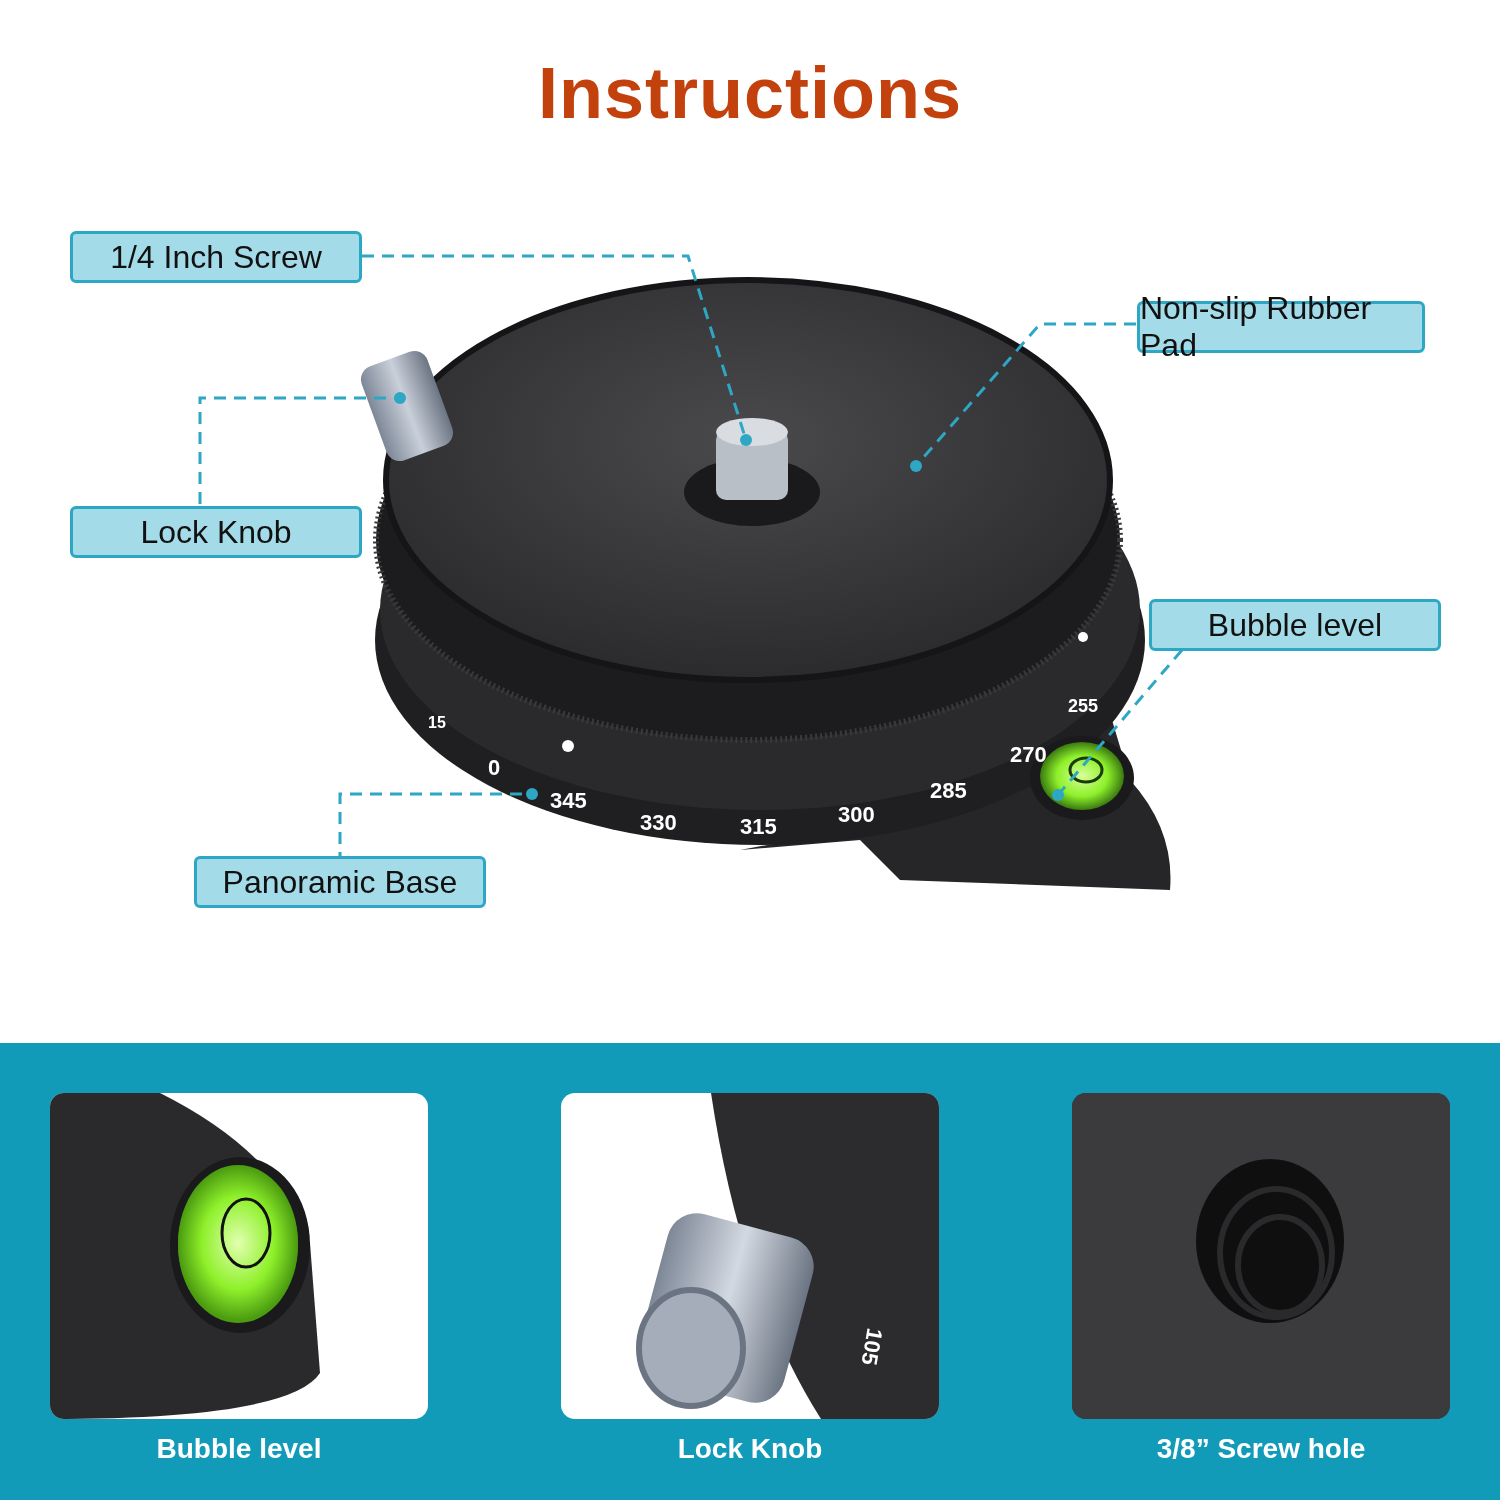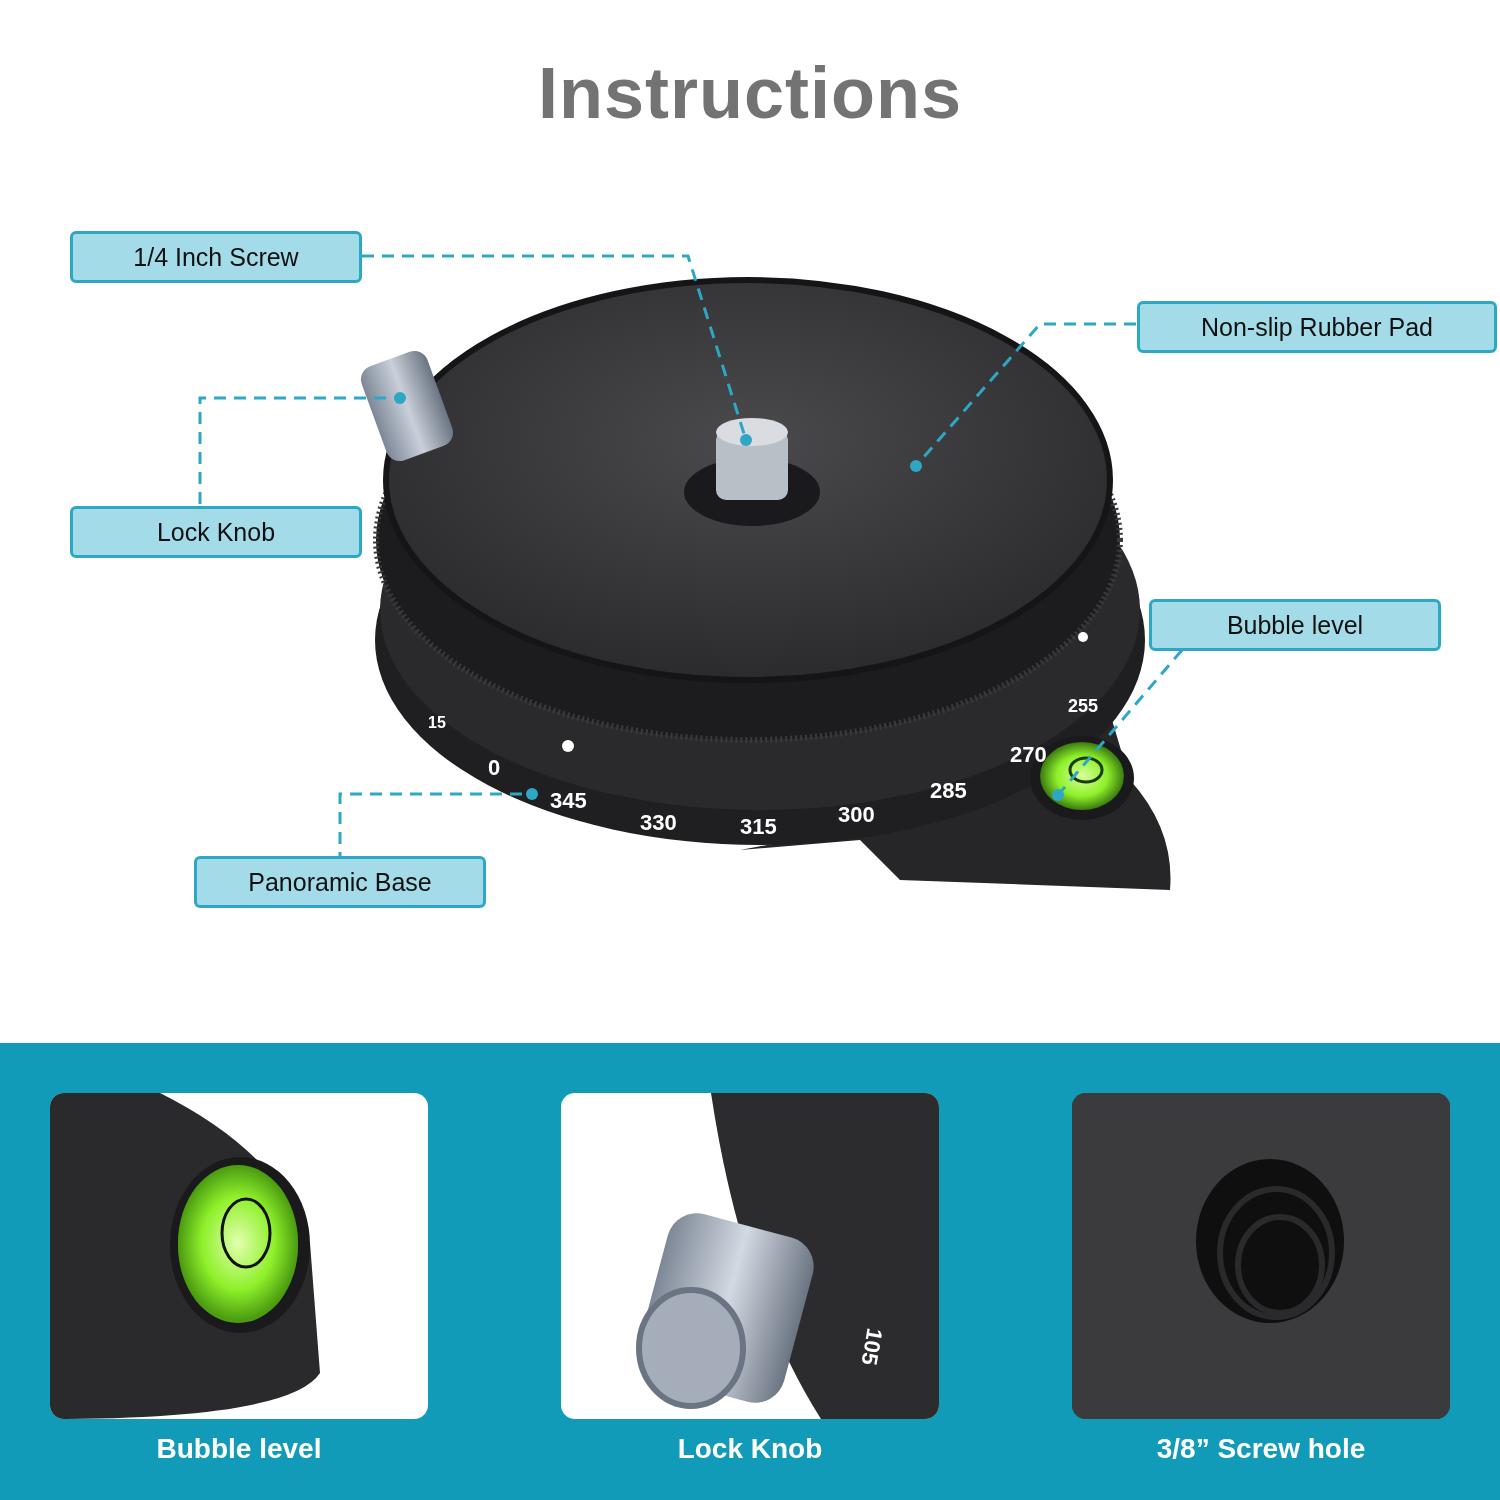--- a/index.html
+++ b/index.html
@@ -1,18 +1,18 @@
 <!DOCTYPE html>
 <html><head>
 <meta charset="utf-8">
 <style>
   html,body{margin:0;padding:0;}
   body{width:1500px;height:1500px;background:#ffffff;position:relative;overflow:hidden;font-family:"Liberation Sans","DejaVu Sans",sans-serif;}
-  .title{position:absolute;top:52px;left:0;width:1500px;text-align:center;font-size:72px;font-weight:bold;color:#737373;letter-spacing:1px;}
-  .callout{position:absolute;background:#a4dbe8;border:3px solid #2ea7c4;border-radius:6px;box-sizing:border-box;display:flex;align-items:center;justify-content:center;font-size:25px;color:#111;}
+  .title{position:absolute;top:52px;left:0;width:1500px;text-align:center;font-size:72px;font-weight:bold;color:#c2410c;letter-spacing:1px;}
+  .callout{position:absolute;background:#a4dbe8;border:3px solid #2ea7c4;border-radius:6px;box-sizing:border-box;display:flex;align-items:center;justify-content:center;font-size:32px;color:#111;}
   svg.lines{position:absolute;left:0;top:0;}
   .bottom{position:absolute;left:0;top:1043px;width:1500px;height:457px;background:#129bb9;}
   .panel{position:absolute;top:50px;width:378px;height:326px;border-radius:14px;overflow:hidden;background:#ffffff;}
   .caption{position:absolute;top:390px;width:378px;text-align:center;color:#ffffff;font-size:28px;font-weight:bold;}
 </style>
 </head>
 <body>
 
 <div class="title">Instructions</div>
 
@@ -77,21 +77,21 @@
   <g fill="#2ea7c4">
     <circle cx="746" cy="440" r="6"></circle>
     <circle cx="916" cy="466" r="6"></circle>
     <circle cx="400" cy="398" r="6"></circle>
     <circle cx="1058" cy="795" r="6"></circle>
     <circle cx="532" cy="794" r="6"></circle>
   </g>
 </svg>
 
 <div class="callout" style="left:70px;top:231px;width:292px;height:52px;">1/4 Inch Screw</div>
-<div class="callout" style="left:1137px;top:301px;width:360px;height:52px;">Non-slip Rubber Pad</div>
+<div class="callout" style="left:1137px;top:301px;width:288px;height:52px;">Non-slip Rubber Pad</div>
 <div class="callout" style="left:70px;top:506px;width:292px;height:52px;">Lock Knob</div>
 <div class="callout" style="left:1149px;top:599px;width:292px;height:52px;">Bubble level</div>
 <div class="callout" style="left:194px;top:856px;width:292px;height:52px;">Panoramic Base</div>
 
 <div class="bottom">
   <div class="panel" style="left:50px;">
     <svg width="378" height="326">
       <path d="M0 0 L110 0 Q230 60 260 150 L270 280 Q240 326 0 326 Z" fill="#2a2a2c"></path>
       <ellipse cx="190" cy="152" rx="70" ry="88" fill="#1a1a1c"></ellipse>
       <ellipse cx="188" cy="152" rx="60" ry="78" fill="url(#bubg2)"></ellipse>

